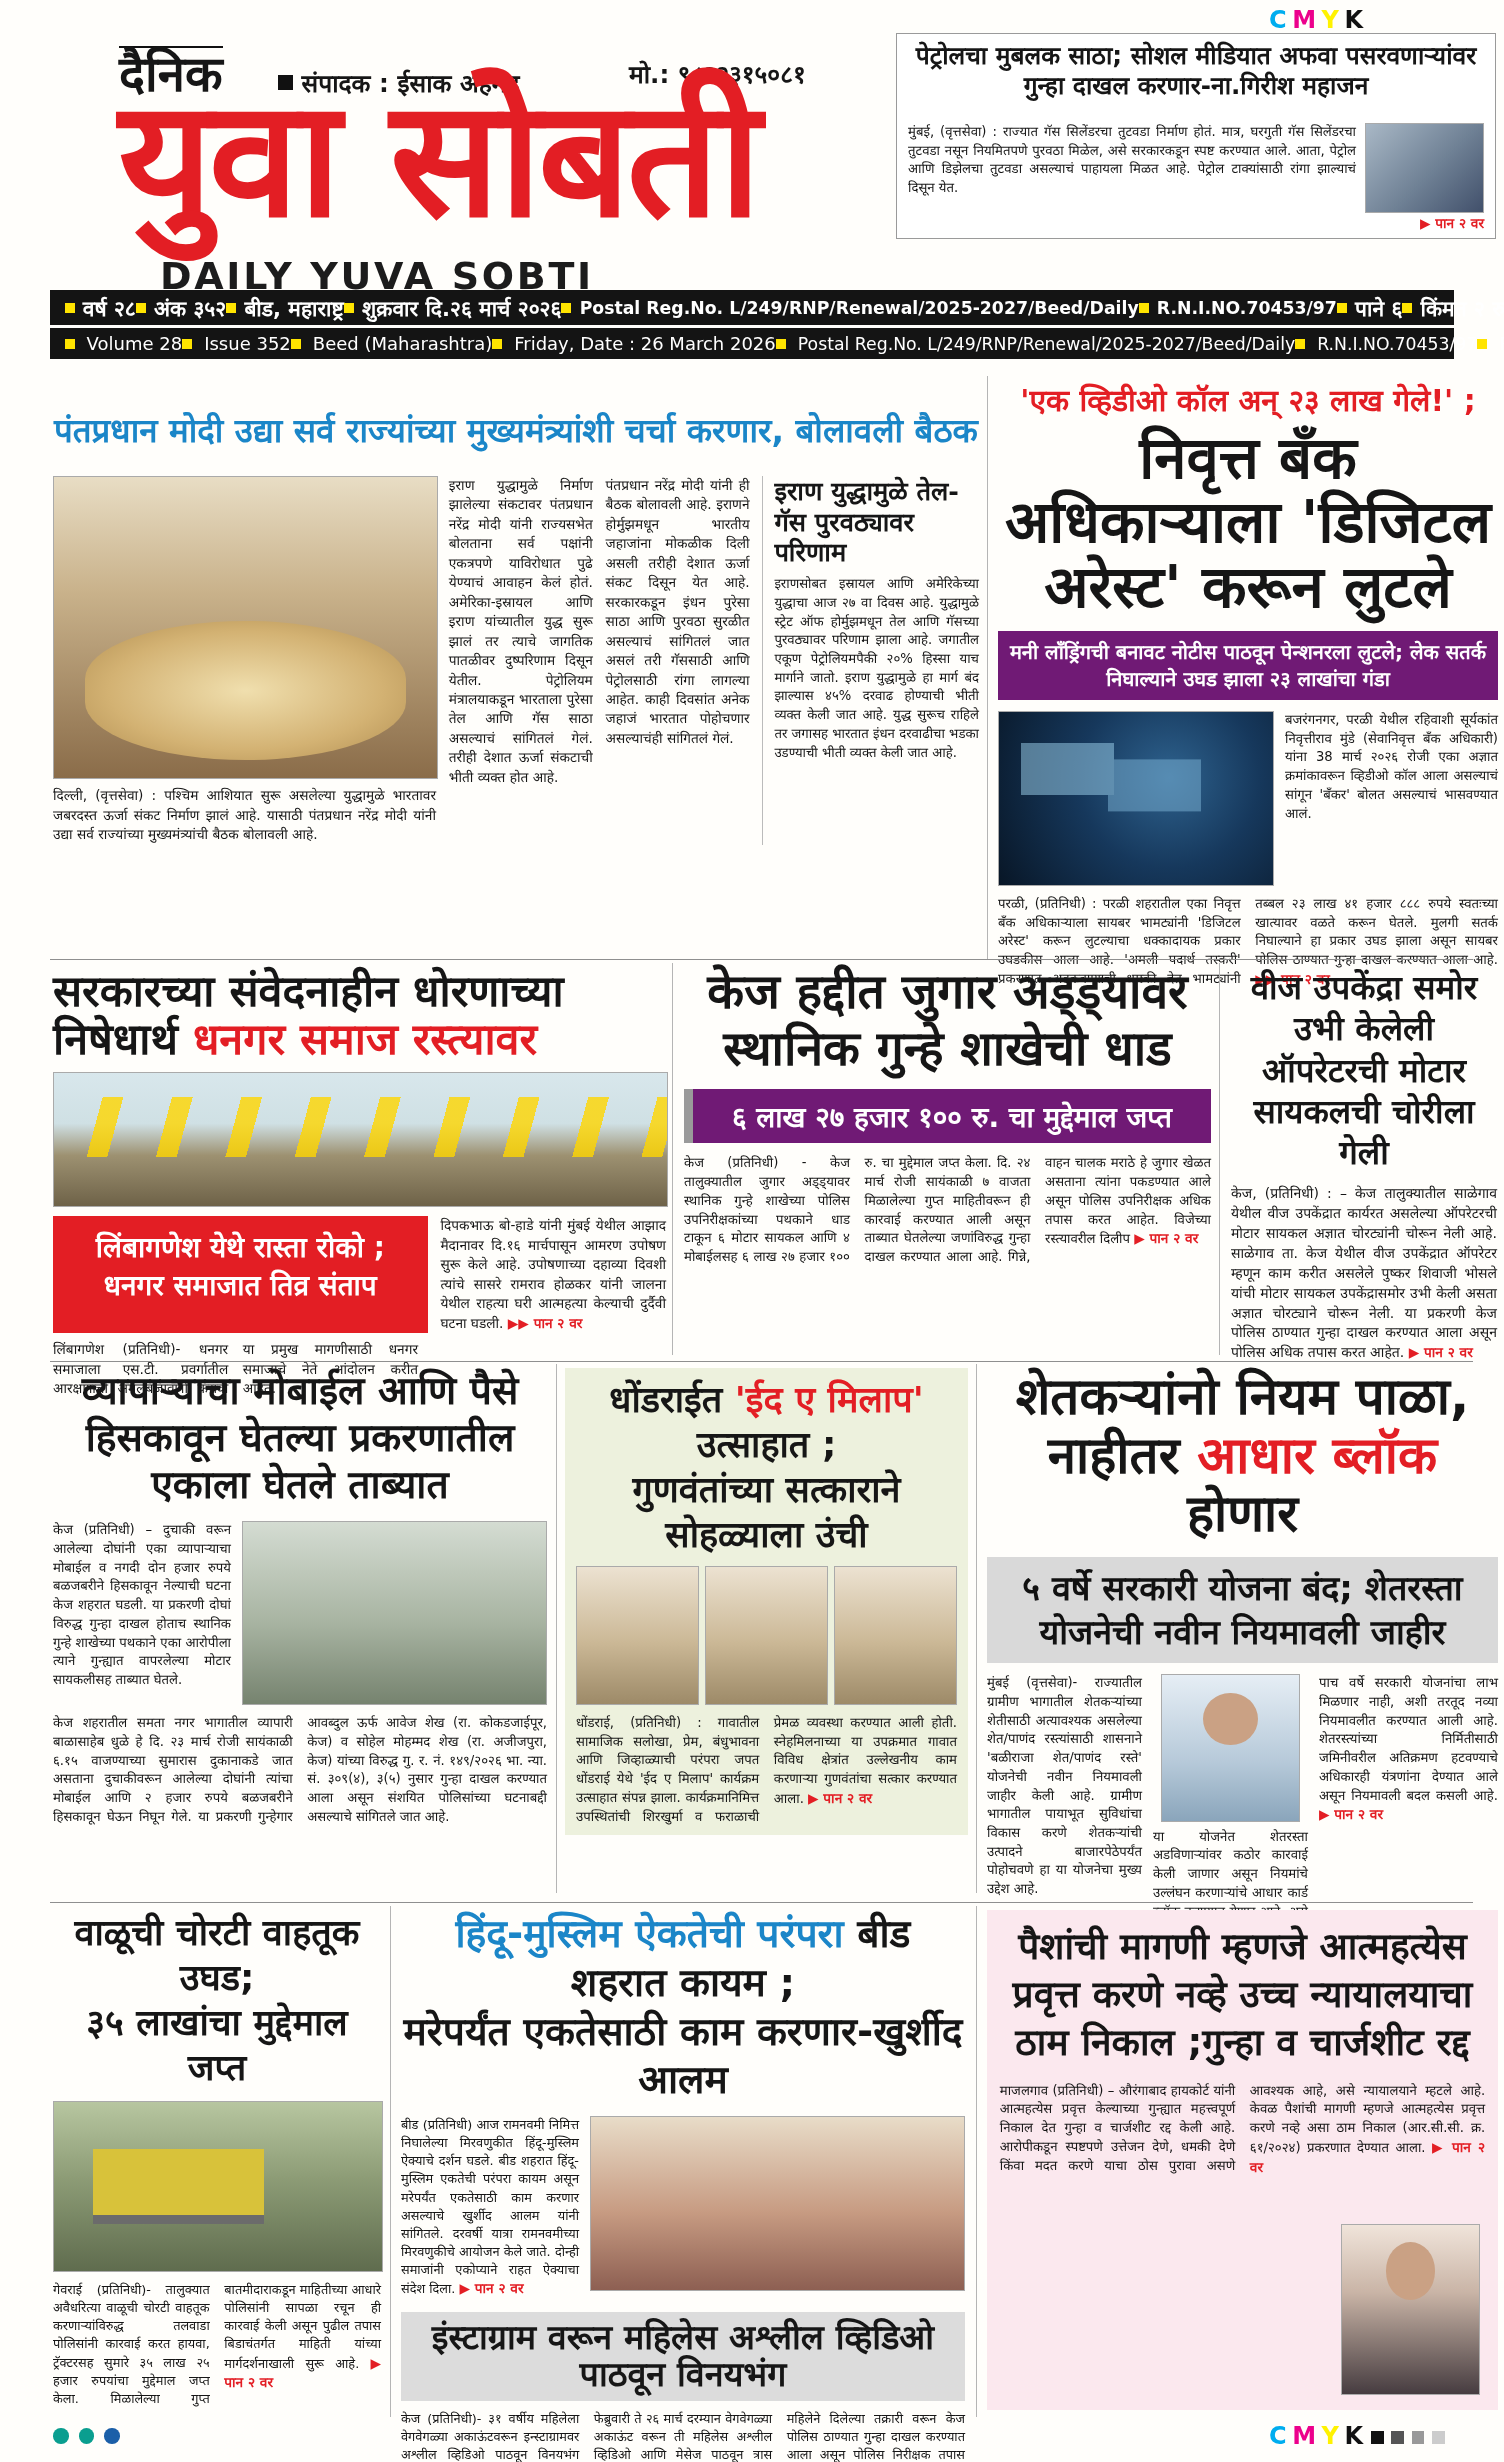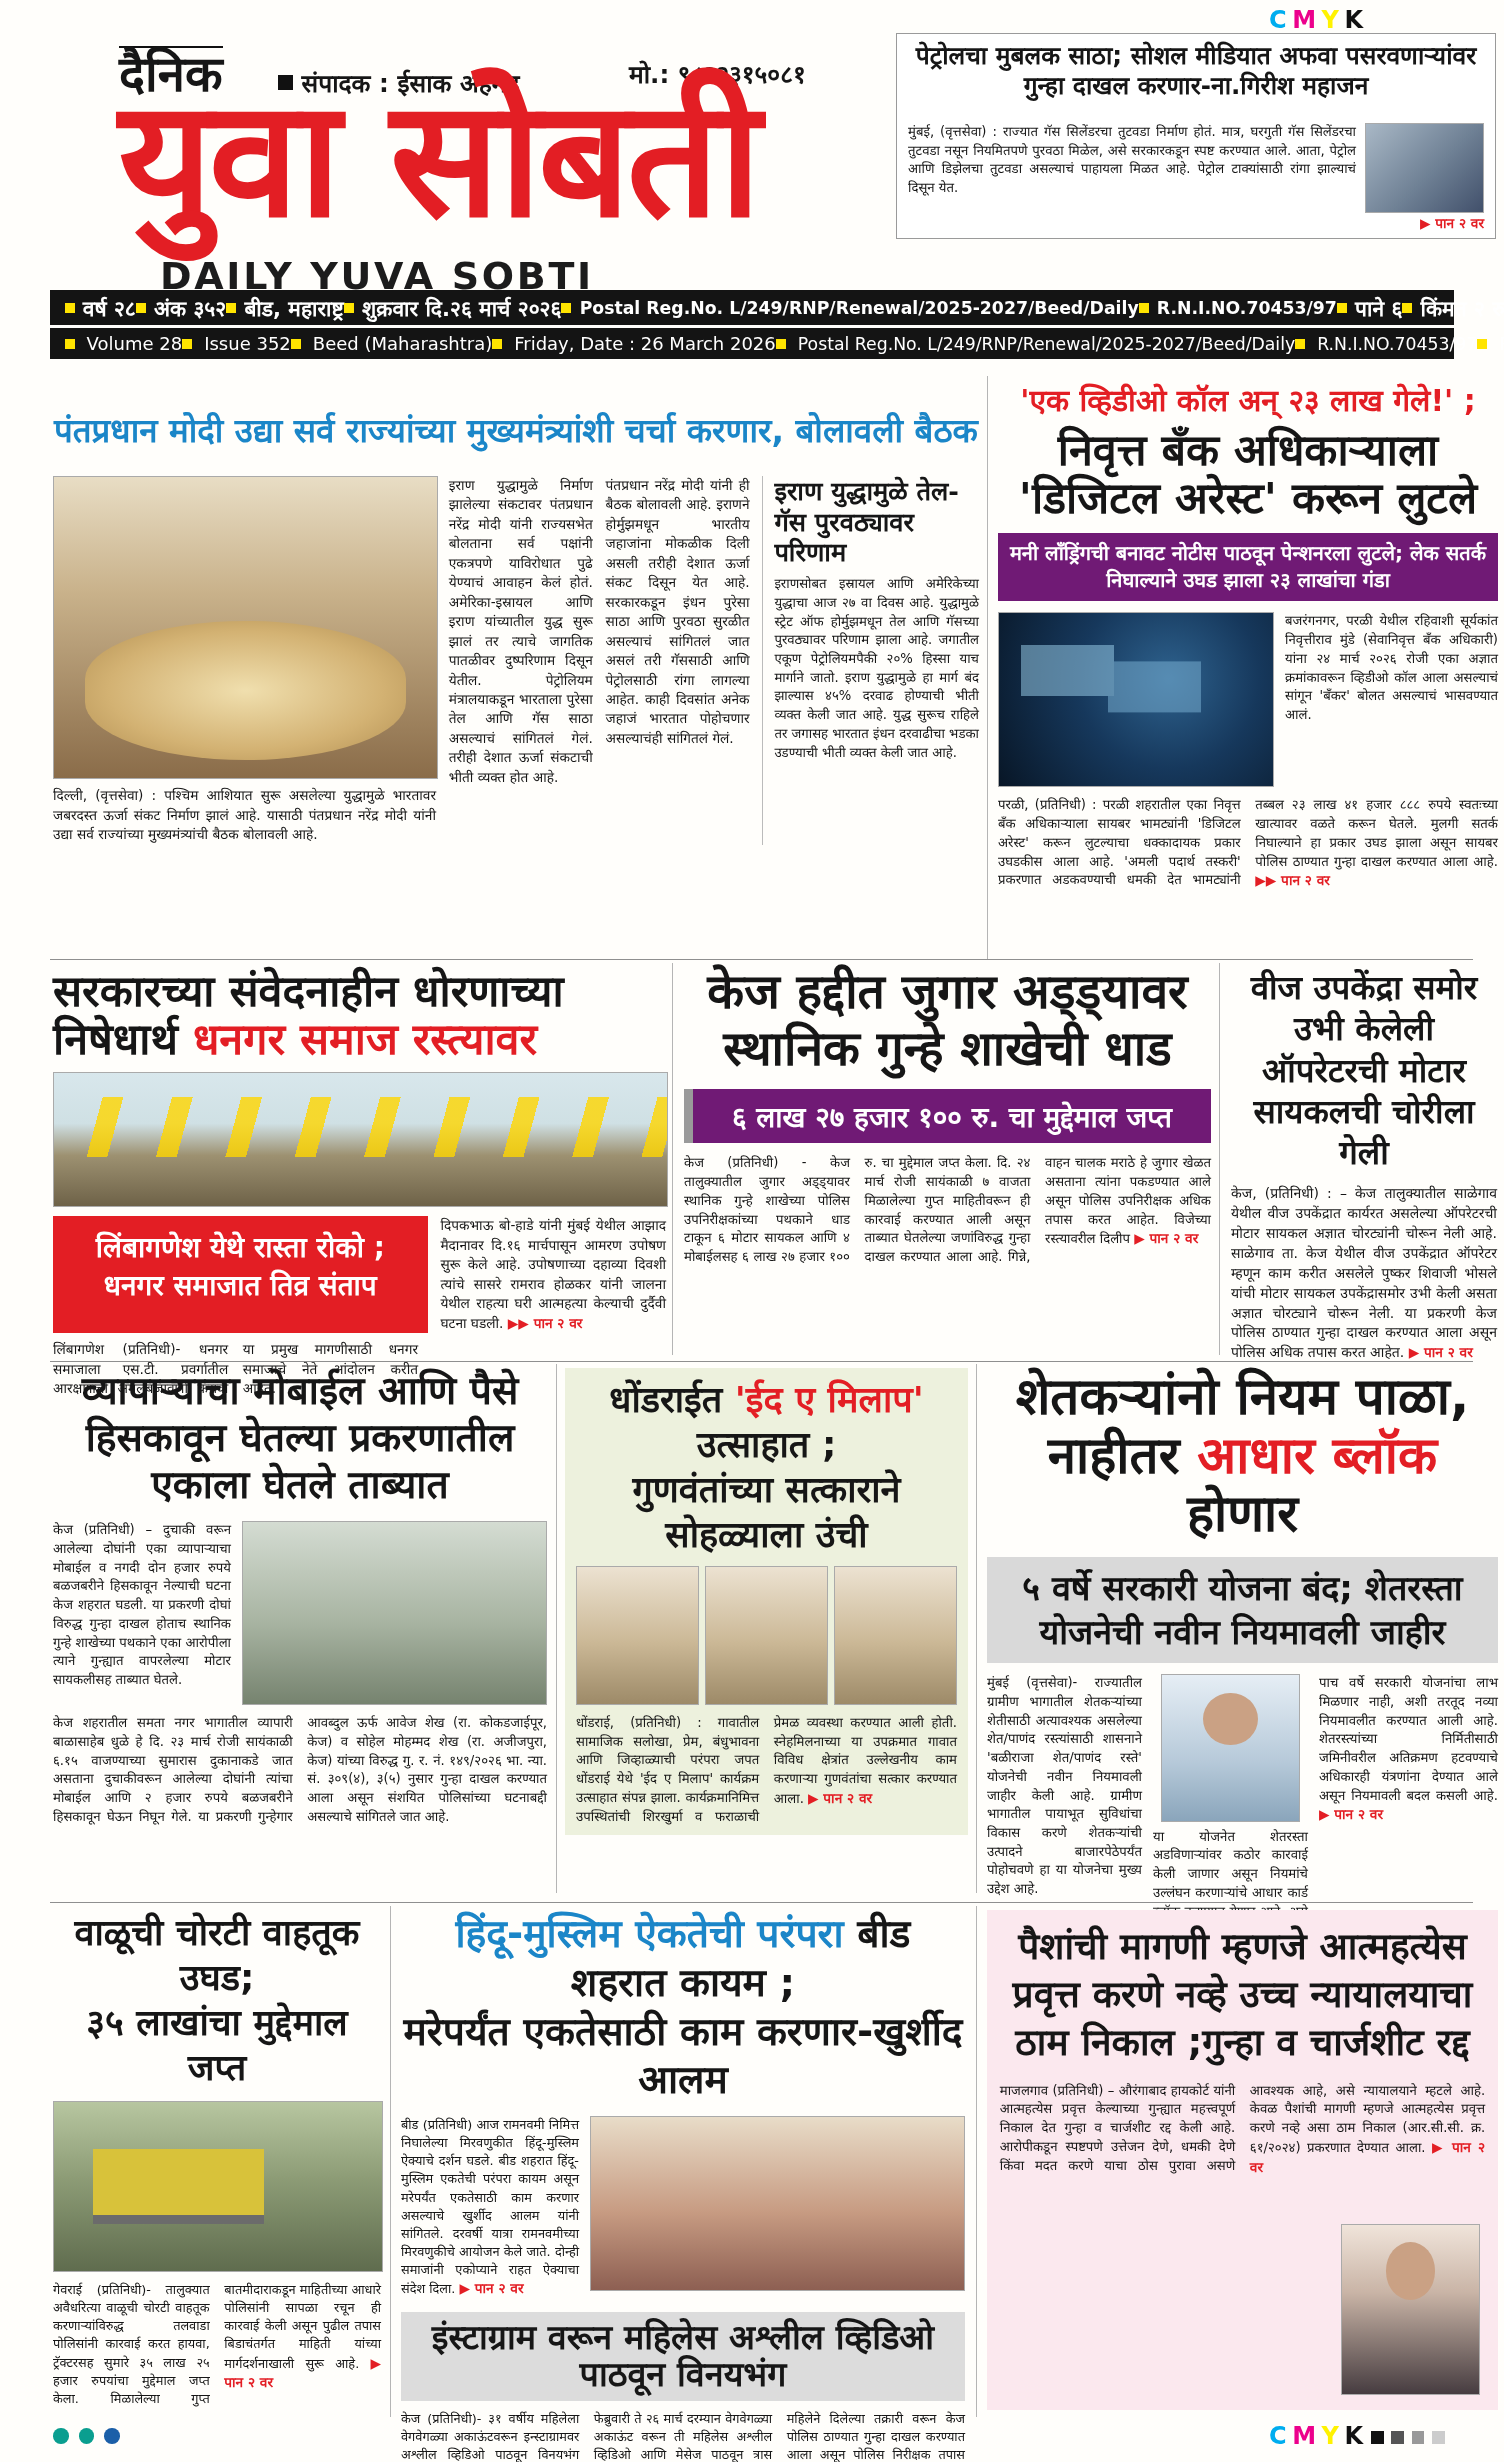--- a/index.html
+++ b/index.html
@@ -189,25 +189,25 @@
       <div style="flex:1;border-left:0.9px solid #bbb;padding-left:11px;">
         <h3 style="font-size:25.5px;line-height:1.2;">इराण युद्धामुळे तेल-गॅस पुरवठ्यावर परिणाम</h3>
         <div class="body-txt jt" style="margin-top:7.3px;font-size:13.2px;">इराणसोबत इस्रायल आणि अमेरिकेच्या युद्धाचा आज २७ वा दिवस आहे. युद्धामुळे स्ट्रेट ऑफ होर्मुझमधून तेल आणि गॅसच्या पुरवठ्यावर परिणाम झाला आहे. जगातील एकूण पेट्रोलियमपैकी २०% हिस्सा याच मार्गाने जातो. इराण युद्धामुळे हा मार्ग बंद झाल्यास ४५% दरवाढ होण्याची भीती व्यक्त केली जात आहे. युद्ध सुरूच राहिले तर जगासह भारतात इंधन दरवाढीचा भडका उडण्याची भीती व्यक्त केली जात आहे.</div>
       </div>
     </div>
   </div>
 
   <div class="vline" style="left:987px;top:376px;height:584px;"></div>
   <div class="abs" style="left:998px;top:379px;width:500px;">
     <div class="kicker-red center" style="font-size:30px;">'एक व्हिडीओ कॉल अन् २३ लाख गेले!' ;</div>
-    <h2 class="center" style="font-size:43px;line-height:1.12;margin-top:5.5px;">निवृत्त बँक अधिकाऱ्याला 'डिजिटल अरेस्ट' करून लुटले</h2>
+    <h2 class="center" style="font-size:58px;line-height:1.12;margin-top:5.5px;">निवृत्त बँक अधिकाऱ्याला 'डिजिटल अरेस्ट' करून लुटले</h2>
     <div class="blackbar" style="font-size:20px;line-height:1.35;padding:7.3px 9px;margin-top:11px;">मनी लाँड्रिंगची बनावट नोटीस पाठवून पेन्शनरला लुटले; लेक सतर्क निघाल्याने उघड झाला २३ लाखांचा गंडा</div>
     <div style="display:flex;gap:11px;margin-top:11px;">
       <div class="photo ph-hacker" style="width:274px;height:173px;flex:0 0 auto;"></div>
-      <div class="body-txt jt" style="font-size:13.2px;">बजरंगनगर, परळी येथील रहिवाशी सूर्यकांत निवृत्तीराव मुंडे (सेवानिवृत्त बँक अधिकारी) यांना २४ मार्च २०२६ रोजी एका अज्ञात क्रमांकावरून व्हिडीओ कॉल आला असल्याचं सांगून 'बँकर' बोलत असल्याचं भासवण्यात आलं.</div>
+      <div class="body-txt jt" style="font-size:13.2px;">बजरंगनगर, परळी येथील रहिवाशी सूर्यकांत निवृत्तीराव मुंडे (सेवानिवृत्त बँक अधिकारी) यांना 38 मार्च २०२६ रोजी एका अज्ञात क्रमांकावरून व्हिडीओ कॉल आला असल्याचं सांगून 'बँकर' बोलत असल्याचं भासवण्यात आलं.</div>
     </div>
     <div class="body-txt jt cols2" style="margin-top:9px;font-size:13.2px;"><span>परळी, (प्रतिनिधी) : परळी शहरातील एका निवृत्त बँक अधिकाऱ्याला सायबर भामट्यांनी 'डिजिटल अरेस्ट' करून लुटल्याचा धक्कादायक प्रकार उघडकीस आला आहे. 'अमली पदार्थ तस्करी' प्रकरणात अडकवण्याची धमकी देत भामट्यांनी तब्बल २३ लाख ४१ हजार ८८८ रुपये स्वतःच्या खात्यावर वळते करून घेतले. मुलगी सतर्क निघाल्याने हा प्रकार उघड झाला असून सायबर पोलिस ठाण्यात गुन्हा दाखल करण्यात आला आहे.</span> <span class="more">▶▶ पान २ वर</span></div>
   </div>
 
   <div class="hline" style="left:50px;top:959px;width:1423px;"></div>
   <div class="vline" style="left:672px;top:963px;height:392px;"></div>
   <div class="vline" style="left:1219px;top:963px;height:392px;"></div>
 
   <div class="abs" style="left:53px;top:967px;width:613px;">
     <h2 style="font-size:43px;line-height:1.12;">

